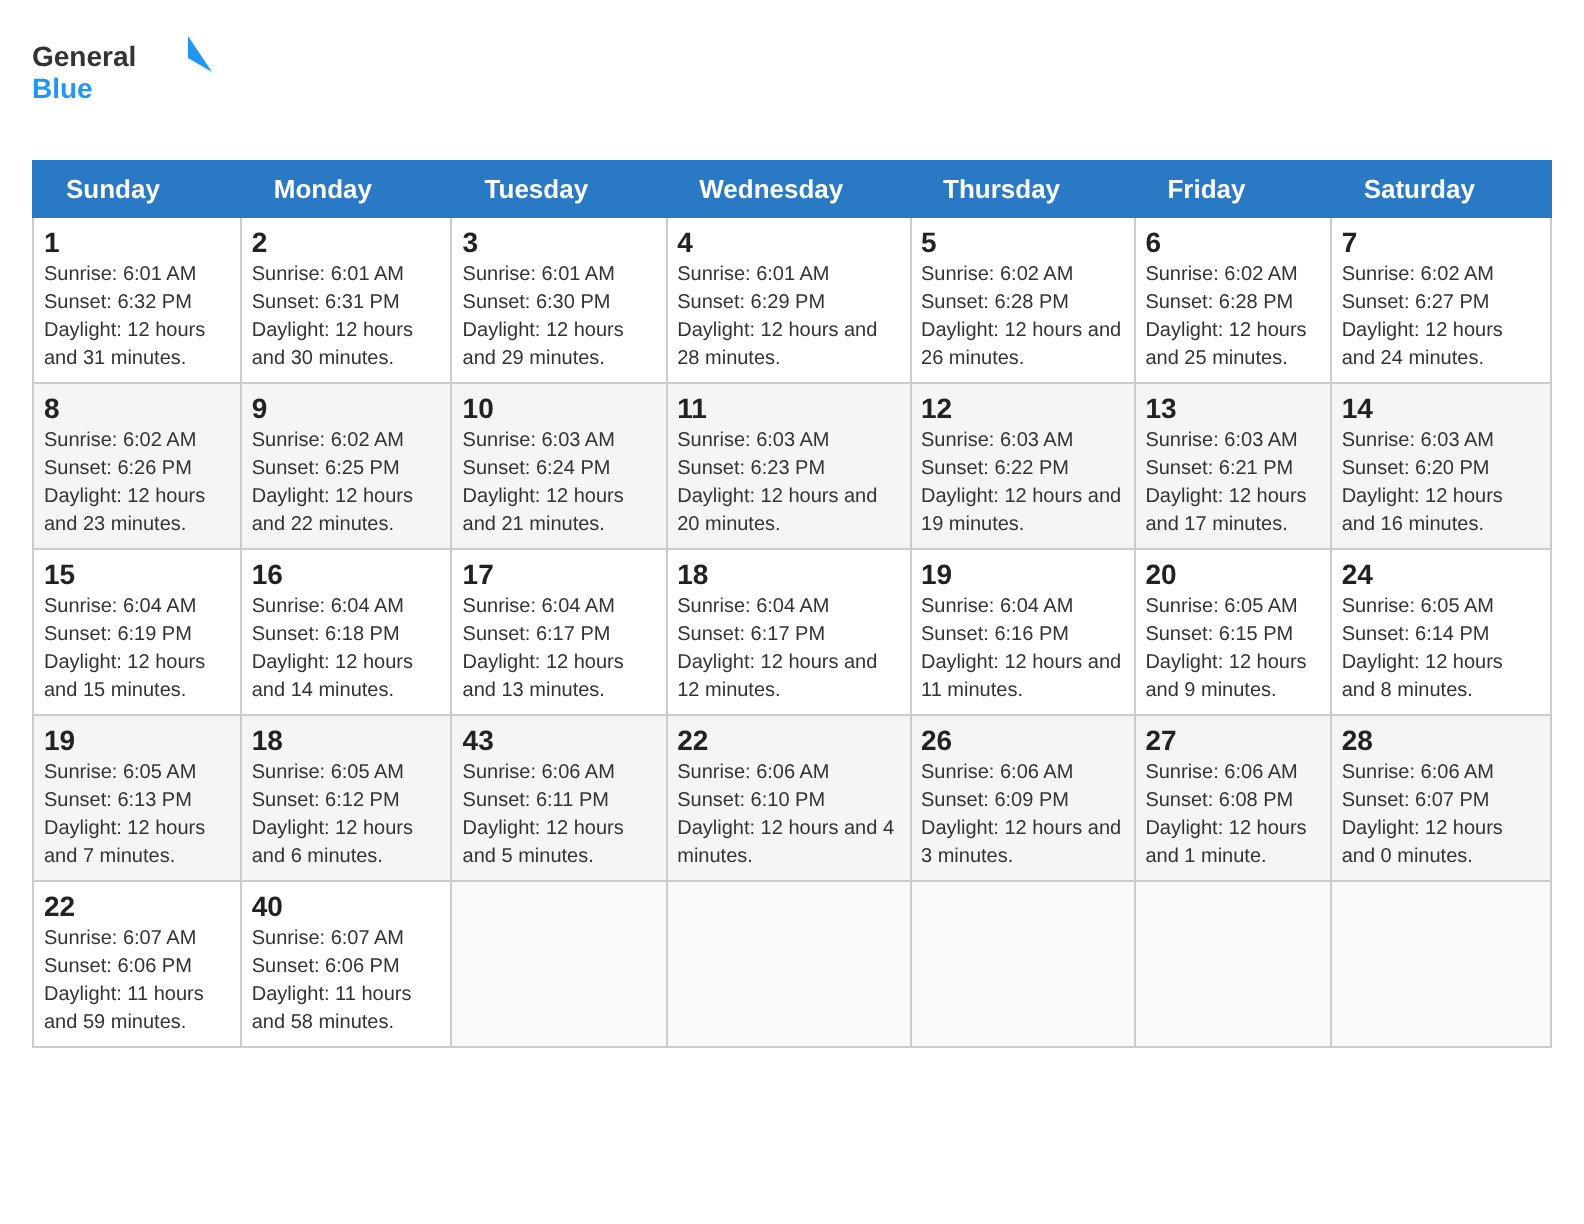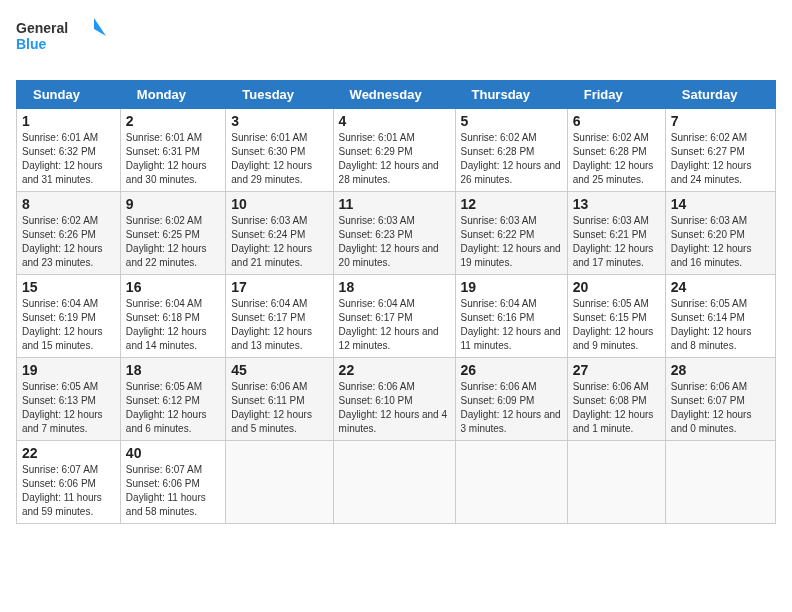--- a/index.html
+++ b/index.html
@@ -288,21 +288,21 @@
         </td>
         <td>
           <span class="day-num">18</span>
         <div class="day-info">
           Sunrise: 6:05 AM<br>
           Sunset: 6:12 PM<br>
           Daylight: 12 hours and 6 minutes.
         </div>
         </td>
         <td>
-          <span class="day-num">45</span>
+          <span class="day-num">43</span>
         <div class="day-info">
           Sunrise: 6:06 AM<br>
           Sunset: 6:11 PM<br>
           Daylight: 12 hours and 5 minutes.
         </div>
         </td>
         <td>
           <span class="day-num">22</span>
         <div class="day-info">
           Sunrise: 6:06 AM<br>

